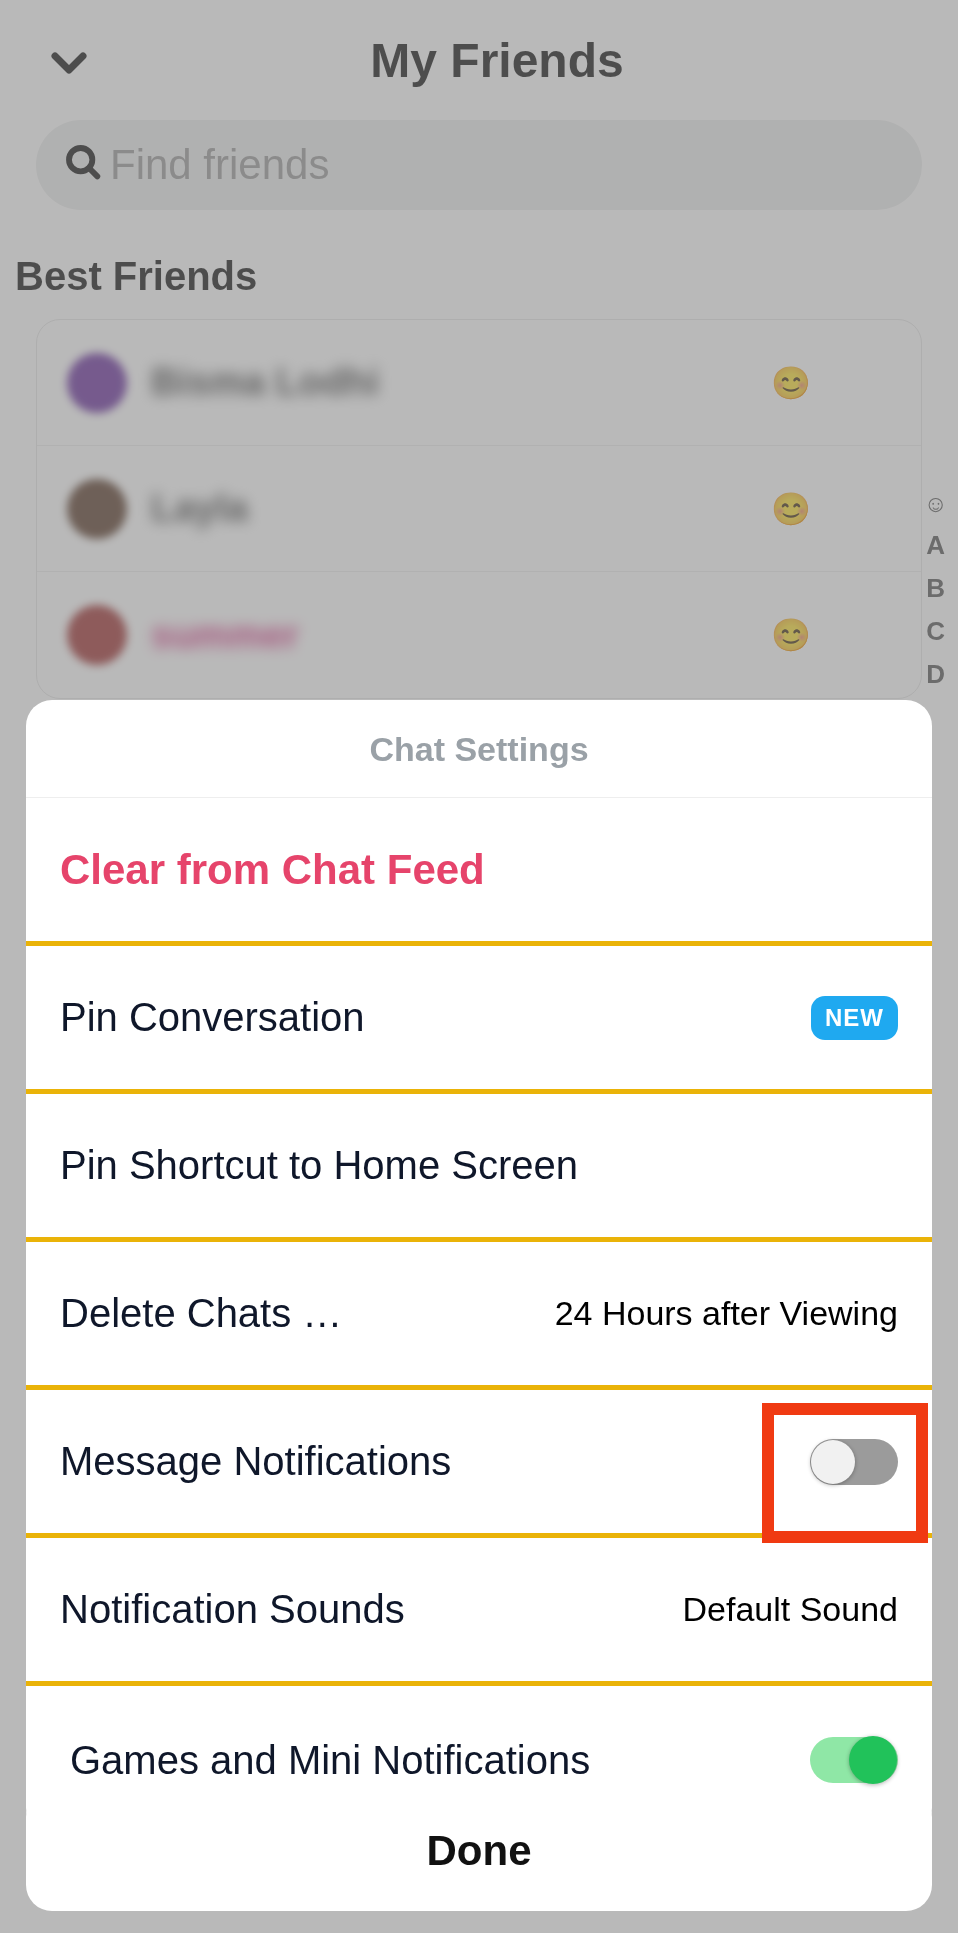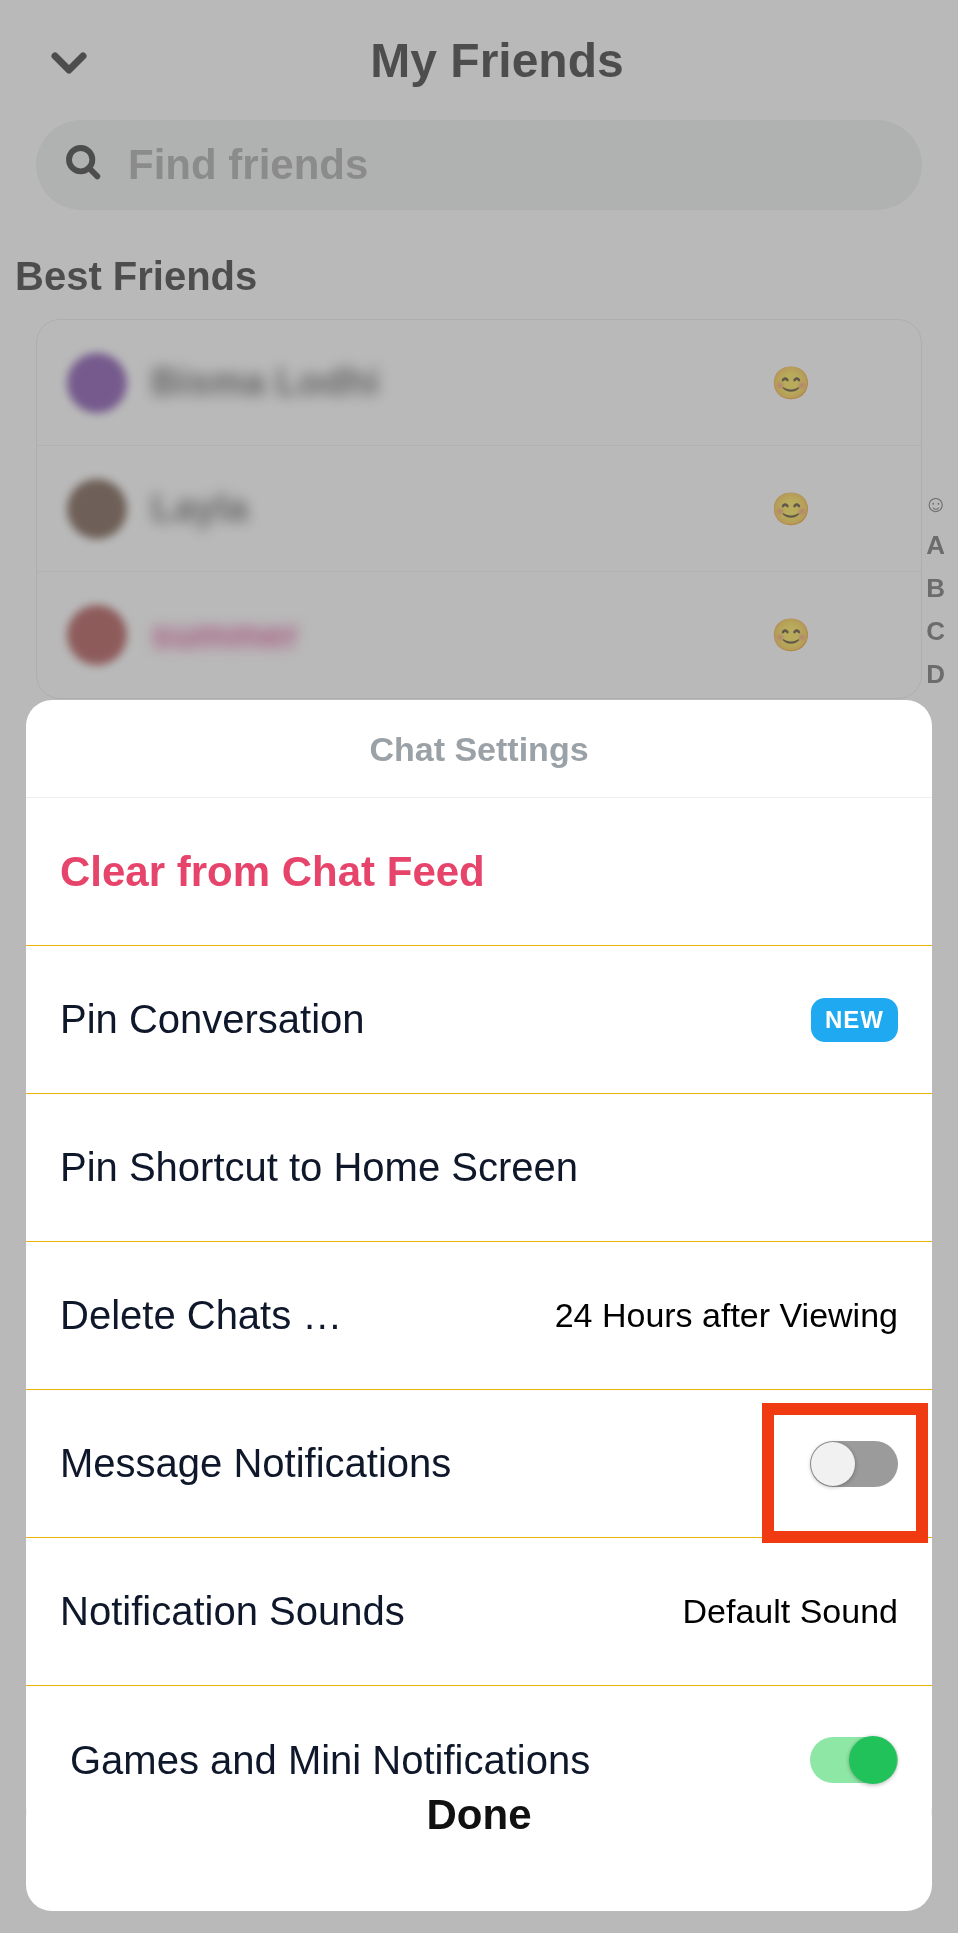--- a/index.html
+++ b/index.html
@@ -45,24 +45,23 @@
     display: flex;
     align-items: center;
     padding: 0 28px;
   }
   .search-icon svg { width: 40px; height: 40px; }
   .search-input {
     border: none;
     background: transparent;
     font-size: 42px;
     color: #0c4a6e;
-    margin-left: 24px;
+    margin-left: 6px;
     outline: none;
     flex: 1;
-    font-weight: bold;
   }
   .search-input::placeholder { color: #9a9a9a; }
   .section-label {
     font-size: 40px;
     font-weight: 700;
     color: #111;
     padding: 18px 36px 20px 15px;
   }
   .friends-card {
     margin: 0 36px;
@@ -137,21 +136,21 @@
     font-weight: 700;
     color: #9aa1a7;
     border-bottom: 1px solid #eee;
     text-align: center;
   }
   .sheet-row {
     display: flex;
     align-items: center;
     min-height: 148px;
     padding: 0 34px;
-    border-bottom: 1px solid #eab308;
+    border-bottom: 5px solid #eab308;
   }
   .sheet-row:last-child { border-bottom: none; padding-left: 44px; }
   .sheet-label {
     flex: 1;
     font-size: 40px;
     font-weight: 500;
     color: #0f172a;
   }
   .sheet-label.danger { color: #e6446b; font-weight: 600; font-size: 42px; }
   .sheet-sub {
@@ -204,21 +203,21 @@
   
   .done-btn {
     position: absolute;
     left: 26px;
     right: 26px;
     bottom: 22px;
     background: #fff;
     border-radius: 26px;
     height: 120px;
     display: flex;
-    align-items: flex-start;
+    align-items: center;
     justify-content: center;
     font-size: 42px;
     font-weight: 700;
     color: #111;
   }
 
   
   .peek-avatar {
     position: absolute;
     left: 100px;

